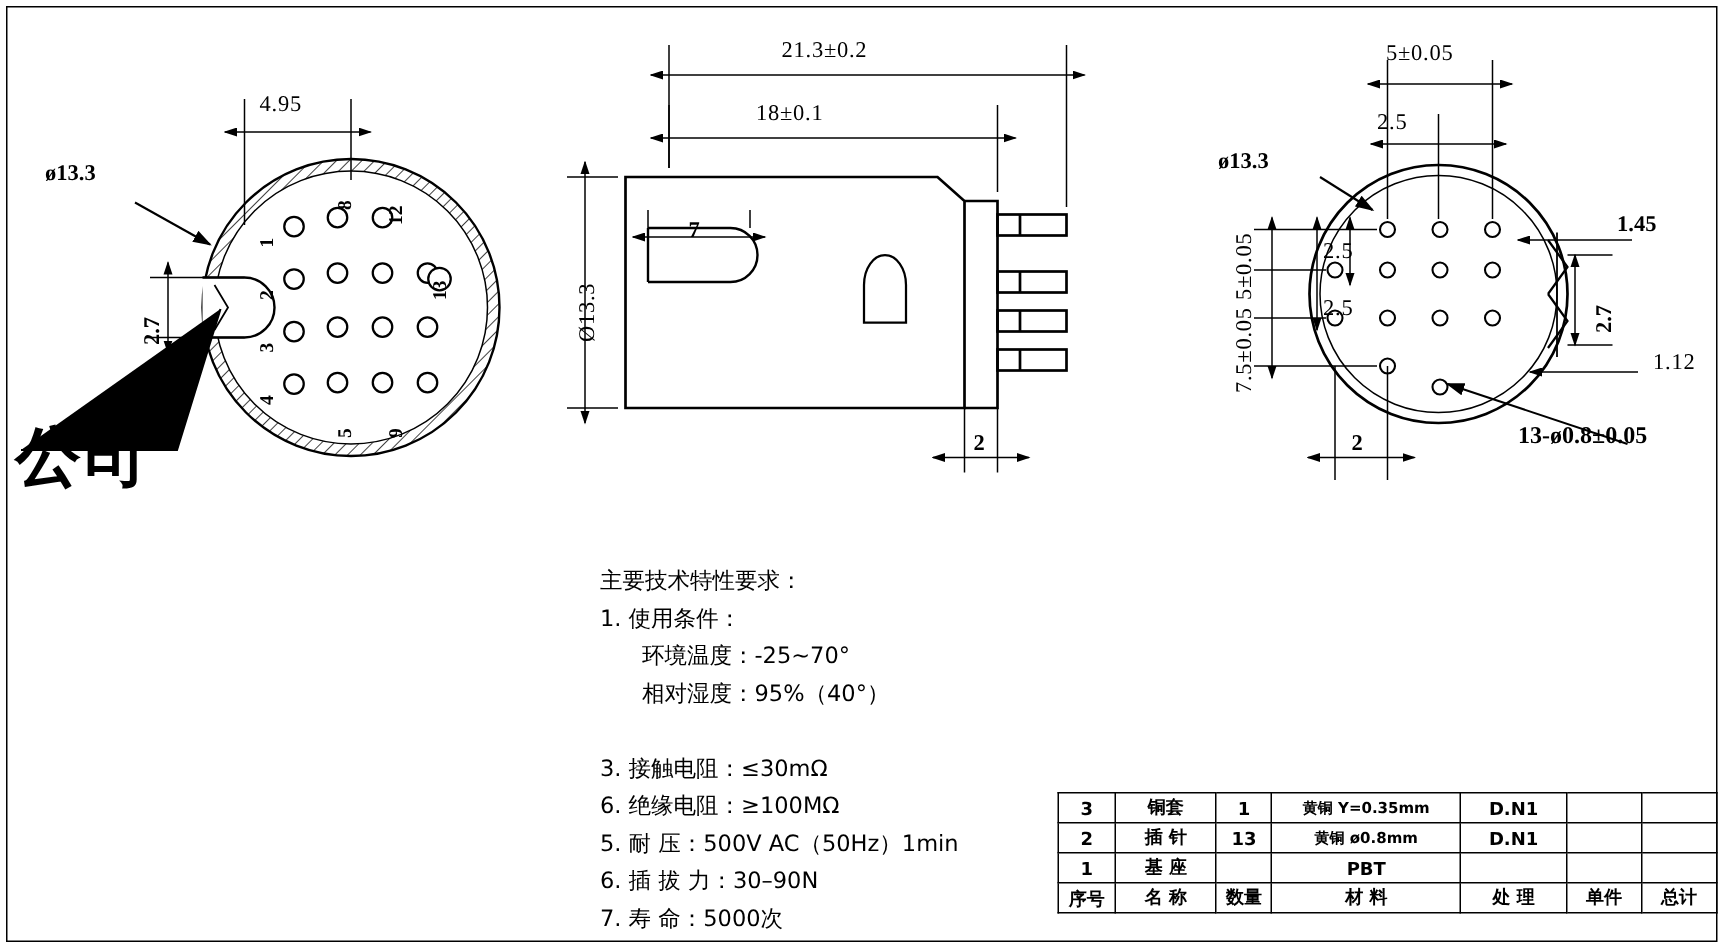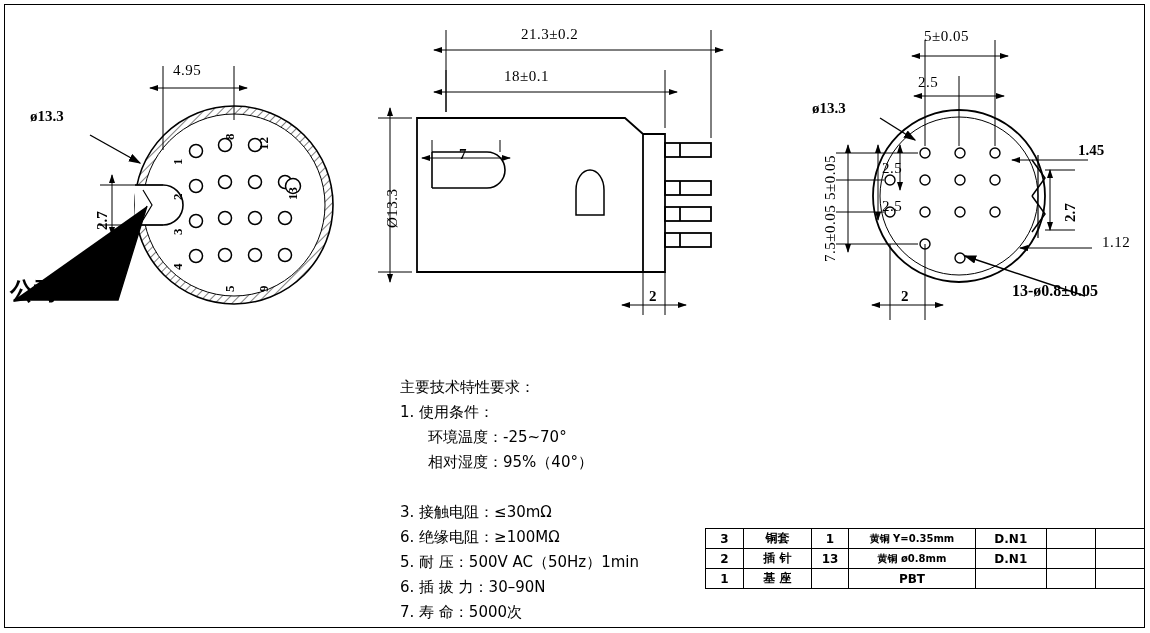--- a/index.html
+++ b/index.html
@@ -12,21 +12,21 @@
     overflow:hidden;
   }
   .wrap{position:absolute;left:0;top:0;width:1150px;height:633px;}
   .border{position:absolute;left:4px;top:4px;width:1141px;height:624px;border:1px solid #000;box-sizing:border-box;}
   svg{position:absolute;left:0;top:0;width:1150px;height:633px;}
   .lbl{position:absolute;font-family:"Liberation Serif",serif;white-space:nowrap;}
   .dim{font-size:15px;letter-spacing:0.5px;}
   .dimb{font-size:15px;font-weight:bold;}
   .pin{font-size:13px;font-weight:bold;}
   .spec{font-size:15px;font-family:"DejaVu Sans",sans-serif;font-weight:normal;}
-  .logo{font-family:Liberation Serif, serif;font-weight:bold;font-size:24px;}
+  .logo{font-family:Liberation Serif, serif;font-weight:bold;font-size:44px;}
   .rot90{transform:rotate(-90deg);transform-origin:left top;}
   table.bom{position:absolute;border-collapse:collapse;font-family:"DejaVu Sans",sans-serif;}
   table.bom td{border:1px solid #000;text-align:center;font-size:12px;padding:1px 2px;color:#000;font-weight:bold;}
   table.bom td.sm{font-size:10px;}
 </style>
 </head>
 <body>
 
 <div class="wrap">
   <div class="border"></div>
@@ -263,16 +263,25 @@
     </tr>
     <tr>
       <td>1</td>
       <td>基 座</td>
       <td></td>
       <td>PBT</td>
       <td></td>
       <td></td>
       <td></td>
     </tr>
+    <tr>
+      <td style="line-height:1.0">序号</td>
+      <td>名 称</td>
+      <td>数量</td>
+      <td>材 料</td>
+      <td>处 理</td>
+      <td>单件</td>
+      <td>总计</td>
+    </tr>
   </tbody>
     </table>
 
 </div>
 
 </body></html>

